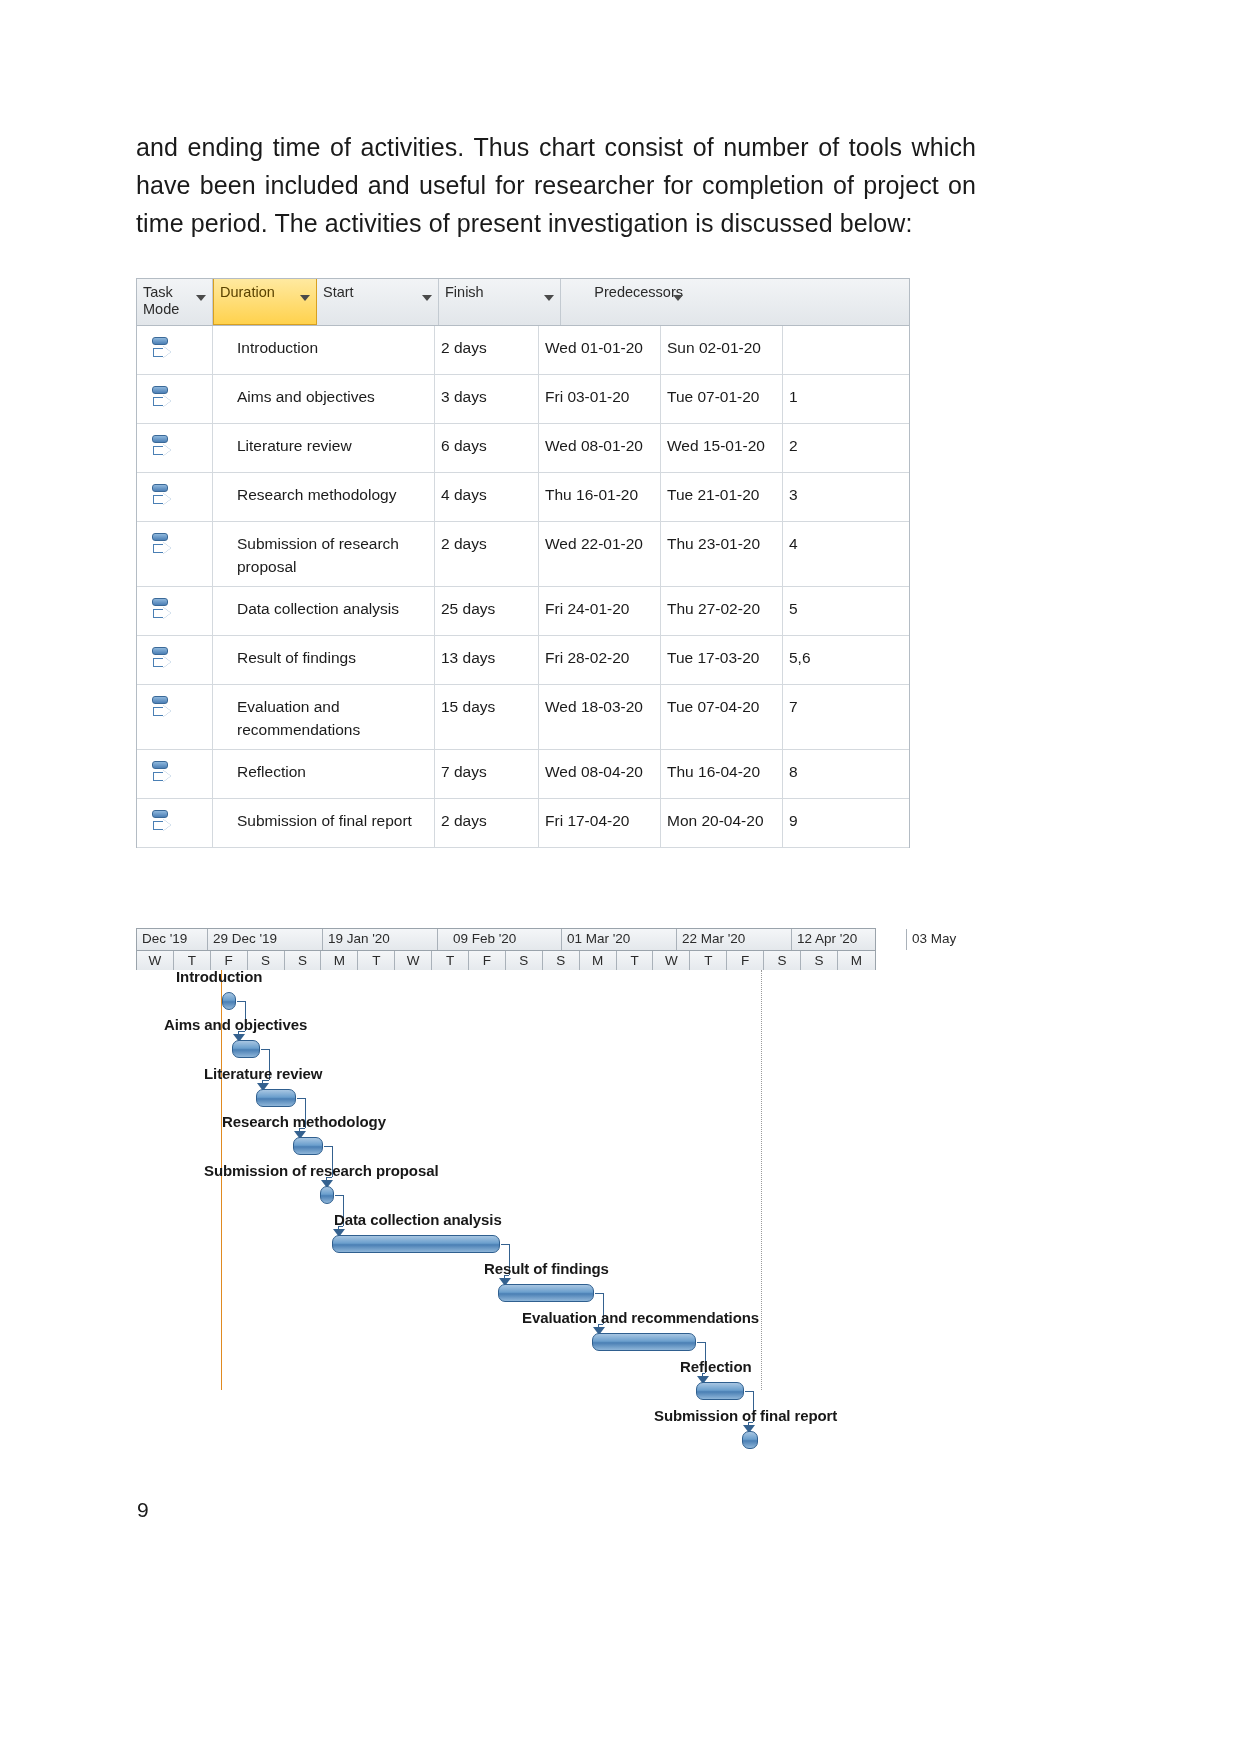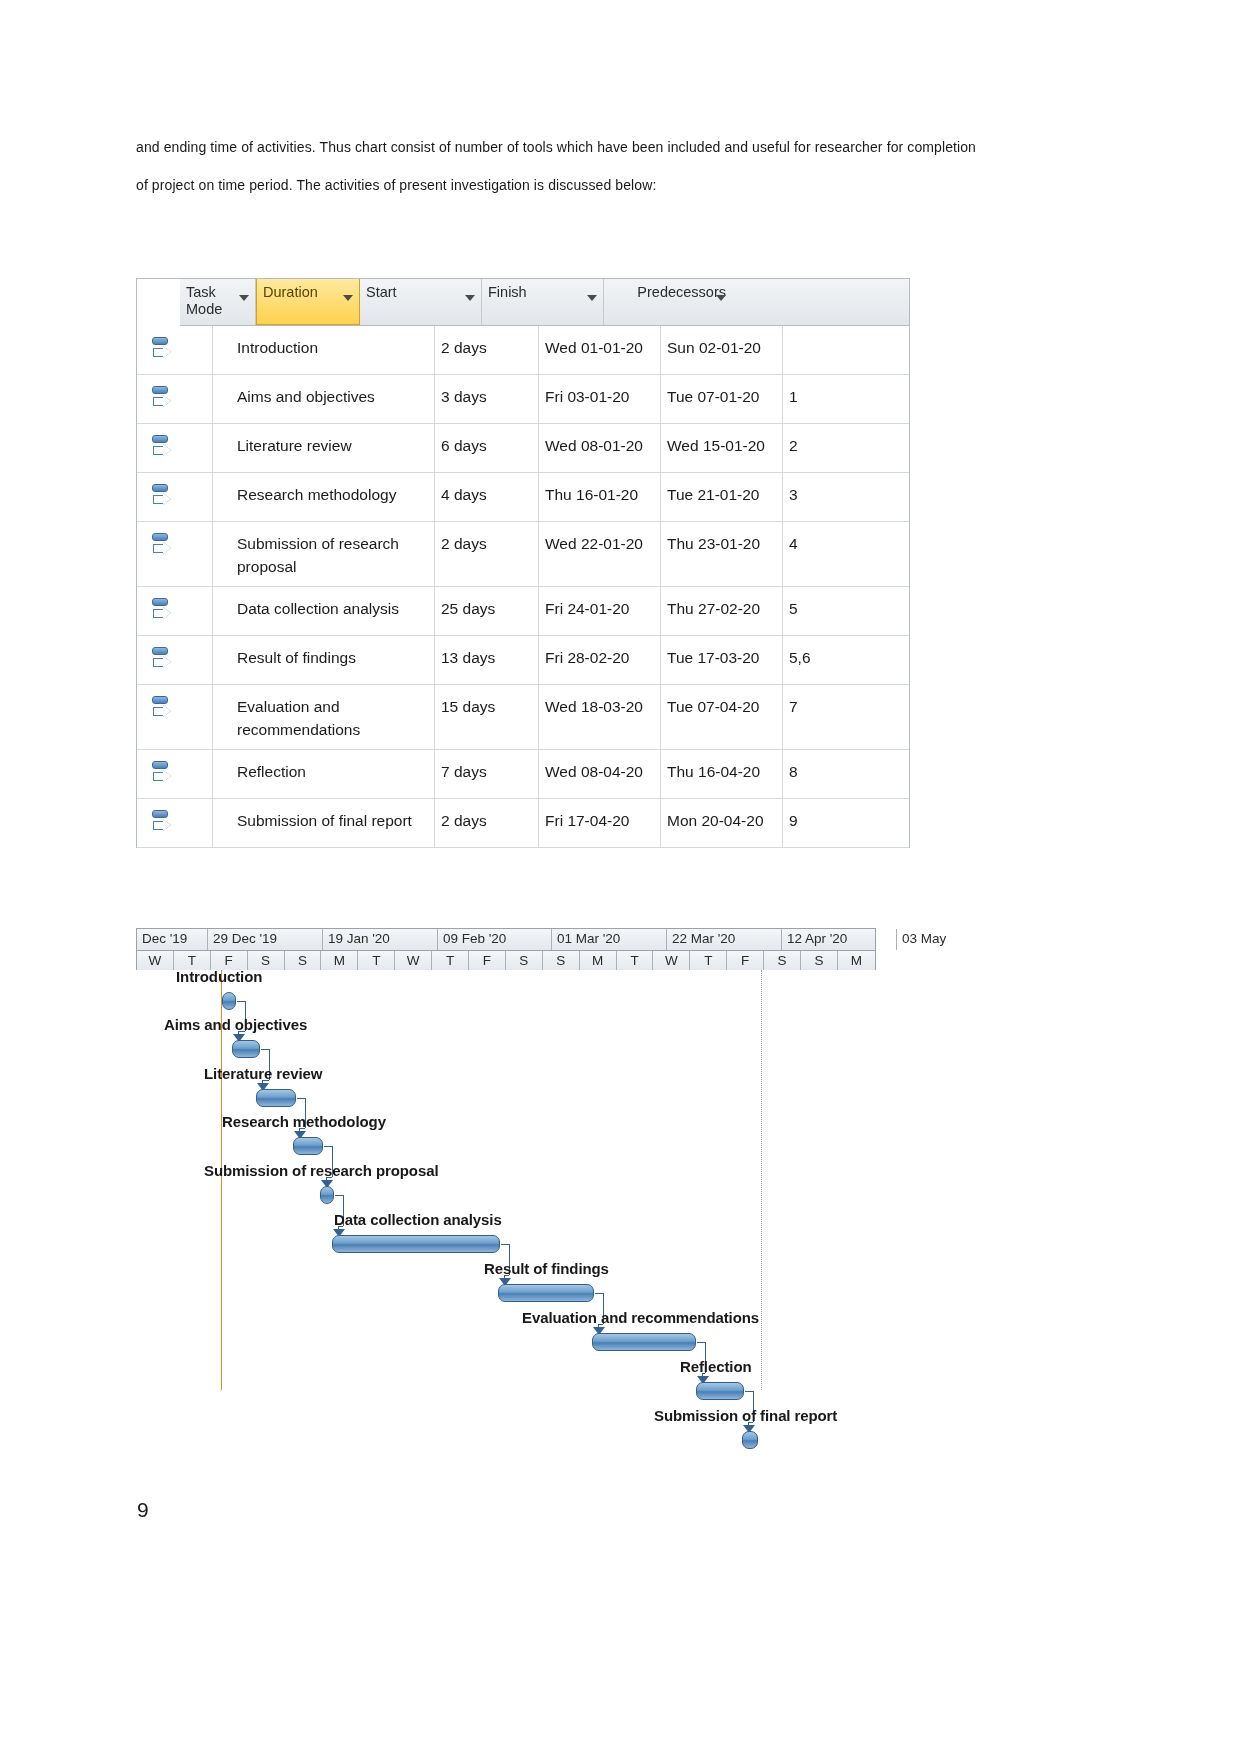--- a/index.html
+++ b/index.html
@@ -15,21 +15,21 @@
     color: #000000;
     overflow: hidden;
   }
 
   
   .page-text {
     position: absolute;
     left: 136px;
     top: 128px;
     width: 840px;
-    font-size: 14px;
+    font-size: 25px;
     line-height: 38px;
     text-align: justify;
     color: #1a1a1a;
     letter-spacing: 0.1px;
   }
   .page-text p { margin: 0; }
 
   
   .project-grid {
     position: absolute;
@@ -43,21 +43,20 @@
     font-size: 14.5px;
     color: #1b1b1b;
   }
   .grid-header {
     display: flex;
     background: #e9ecef;
     background: linear-gradient(to bottom,#f2f4f6 0%,#e2e6ea 100%);
     border-bottom: 1px solid #b4bcc4;
     height: 46px;
     position: relative;
-    margin-left: 43px;
   }
   .grid-header .hcell {
     position: relative;
     display: flex;
     align-items: flex-start;
     padding: 5px 6px 0 6px;
     box-sizing: border-box;
     border-right: 1px solid #c3cad1;
     font-size: 14.5px;
     color: #2b2b2b;
@@ -430,21 +429,21 @@
         <div class="cell c-pred">9</div>
       </div>
     </div>
 </div>
 
 <div class="timeline">
   <div class="tl-row" id="tl-major">
       <div class="tl-cell" style="width: 71px; flex: 0 0 71px;">Dec '19</div>
       <div class="tl-cell" style="width: 115px; flex: 0 0 115px;">29 Dec '19</div>
       <div class="tl-cell" style="width: 115px; flex: 0 0 115px;">19 Jan '20</div>
-      <div class="tl-cell" style="width: 114px; flex: 0 0 114px;">09 Feb '20</div>
+      <div class="tl-cell" style="width: 114px; flex: 0 0 114px; margin-left: 10px;">09 Feb '20</div>
       <div class="tl-cell" style="width: 115px; flex: 0 0 115px;">01 Mar '20</div>
       <div class="tl-cell" style="width: 115px; flex: 0 0 115px;">22 Mar '20</div>
       <div class="tl-cell" style="width: 115px; flex: 0 0 115px;">12 Apr '20</div>
       <div class="tl-cell" style="width: 78px; flex: 0 0 78px;">03 May</div>
     </div>
   <div class="tl-row bottom" id="tl-minor">
       <div class="tl-day" style="width: 36.9px; flex: 0 0 36.9px;">W</div>
       <div class="tl-day" style="width: 36.9px; flex: 0 0 36.9px;">T</div>
       <div class="tl-day" style="width: 36.9px; flex: 0 0 36.9px;">F</div>
       <div class="tl-day" style="width: 36.9px; flex: 0 0 36.9px;">S</div>

